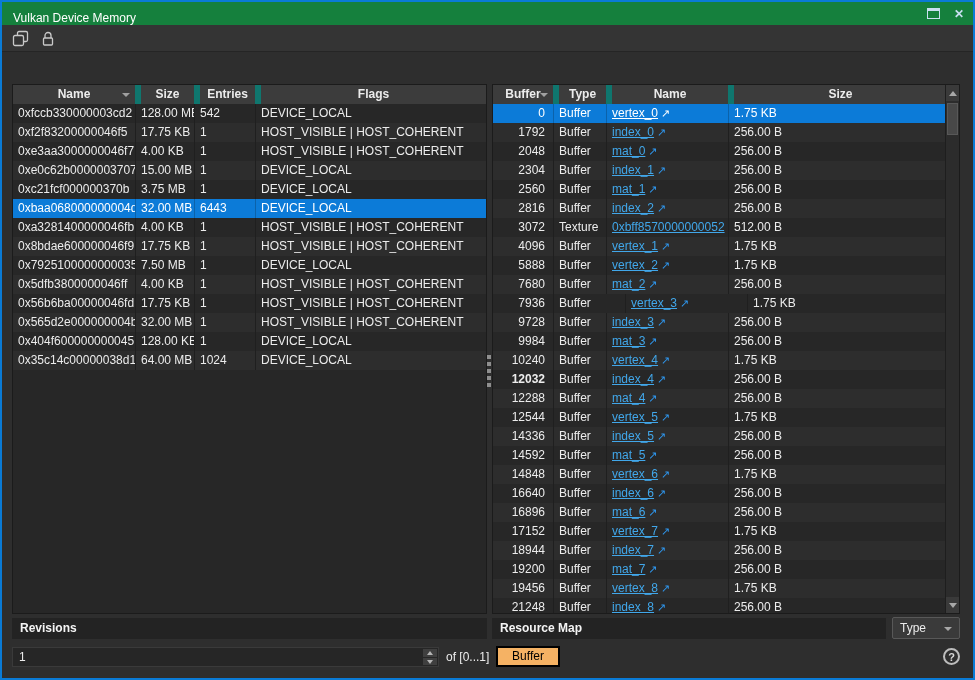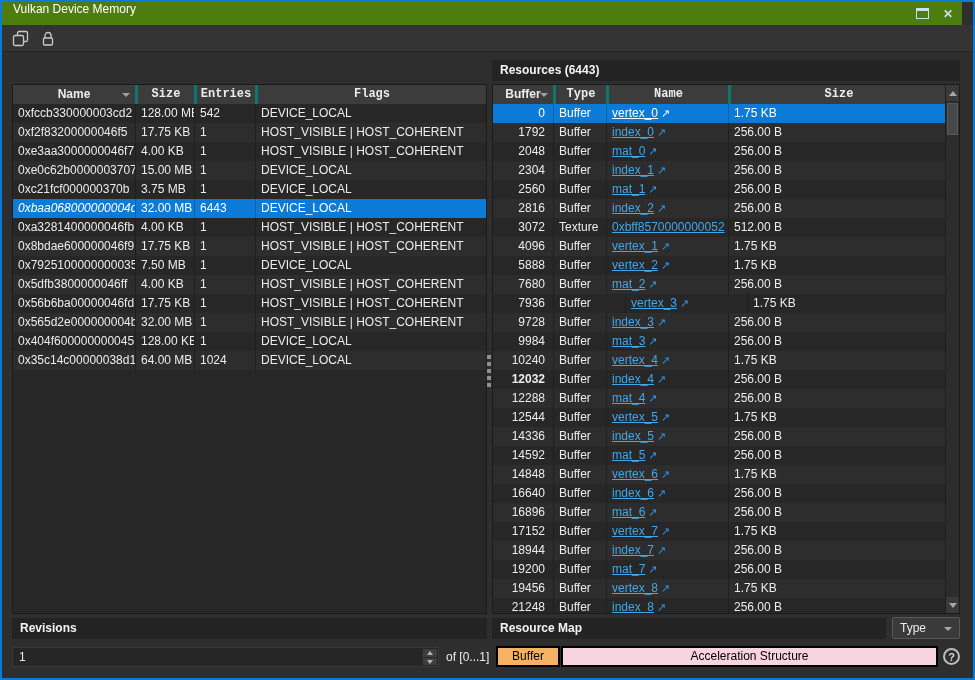--- a/index.html
+++ b/index.html
@@ -2,22 +2,22 @@
 <html><head>
 <meta charset="utf-8">
 <style>
   * { margin:0; padding:0; box-sizing:border-box; }
   html,body { width:975px; height:680px; background:#1a1a1a; overflow:hidden;
     font-family:"Liberation Sans", sans-serif; font-size:12px; color:#ececec; }
   #window { position:absolute; left:0; top:0; width:975px; height:680px;
     background:#2e2e2e; border:2px solid #0a7bd6; }
 
   
-  .titlebar { position:absolute; left:0; top:0; right:11px; height:23px; background:#4d7c0f;
-    display:flex; align-items:flex-start; padding-left:11px; }
+  .titlebar { position:absolute; left:0; top:0; right:0; height:23px; background:#15803d;
+    display:flex; align-items:flex-end; padding-left:11px; }
   .titlebar .title { color:#ffffff; }
   .tb-controls { position:absolute; right:9px; top:0; height:23px; display:flex; align-items:center; gap:14px; }
   .float-btn { width:13px; height:11px; border:1px solid #c9dff2; border-top:3px solid #c9dff2; }
   .close-btn { color:#c9dff2; font-size:12px; font-weight:bold; line-height:1; }
 
   
   .toolbar { position:absolute; left:0; top:23px; right:0; height:27px; background:#343434;
     border-bottom:1px solid #252525; display:flex; align-items:center; gap:10px; padding-left:9px; }
   .tool-icon { width:18px; height:18px; display:flex; align-items:center; justify-content:center; }
 
@@ -29,21 +29,21 @@
   #rev-header { left:10px; top:616px; width:475px; }
   #map-header { left:490px; top:616px; width:394px; }
 
   
   .table { position:absolute; background:#272727; border:1px solid #1b1b1b; display:flex; overflow:hidden; }
   #mp-table  { left:10px;  top:82px; width:475px; height:530px; }
   #res-table { left:490px; top:82px; width:468px; height:530px; }
   .tmain { flex:1; overflow:hidden; }
   .thead { display:flex; height:19px; background:#3c3c3c; font-weight:bold; }
   .th { position:relative; text-align:center; line-height:19px; overflow:hidden; flex-shrink:0; }
-  .th + .th { border-left:3px solid #0f766e;font-family:Liberation Mono, monospace; }
+  .th + .th { border-left:6px solid #0f766e; }
   .sortarrow { position:absolute; right:5px; top:8px; width:0; height:0;
     border-left:4px solid transparent; border-right:4px solid transparent; border-top:4px solid #a0a0a0; }
   .tr { display:flex; height:19px; background:#272727; }
   .tbody .tr:nth-child(even) { background:#2d2d2d; }
   .td { line-height:19px; padding:0 5px; overflow:hidden; white-space:nowrap; flex-shrink:0; }
   .td + .td { border-left:1px solid #1f1f1f; }
   .align-right { text-align:right; padding-right:8px; }
   .tr.selected, .tbody .tr.selected { background:#0c7bd8; color:#ffffff; }
   .tr.selected .td + .td { border-left-color:#0b62aa; }
   .reslink { color:#41a7ea; text-decoration:underline; cursor:pointer; }
@@ -154,21 +154,21 @@
             <div class="td" style="width: 61px;">1</div>
             <div class="td" style="width: 231px;">DEVICE_LOCAL</div>
           </div>
           <div class="tr">
             <div class="td" style="width: 122px;">0xc21fcf000000370b</div>
             <div class="td" style="width: 59px;">3.75 MB</div>
             <div class="td" style="width: 61px;">1</div>
             <div class="td" style="width: 231px;">DEVICE_LOCAL</div>
           </div>
           <div class="tr selected">
-            <div class="td" style="width: 122px; font-style: italic;">0xbaa068000000004d</div>
+            <div class="td" style="width: 122px;">0xbaa068000000004d</div>
             <div class="td" style="width: 59px;">32.00 MB</div>
             <div class="td" style="width: 61px;">6443</div>
             <div class="td" style="width: 231px;">DEVICE_LOCAL</div>
           </div>
           <div class="tr">
             <div class="td" style="width: 122px;">0xa3281400000046fb</div>
             <div class="td" style="width: 59px;">4.00 KB</div>
             <div class="td" style="width: 61px;">1</div>
             <div class="td" style="width: 231px;">HOST_VISIBLE | HOST_COHERENT</div>
           </div>
@@ -219,21 +219,20 @@
   </div>
 
   <div class="splitter-grip">
     <i></i>
       <i></i>
       <i></i>
       <i></i>
       <i></i>
   </div>
 
-  <div id="res-header" class="panel-header">Resources (6443)</div>
   <div id="res-table" class="table">
     <div class="tmain">
         <div class="thead">
           <div class="th" style="width: 60px;"><span>Buffer</span><span class="sortarrow"></span></div>
           <div class="th" style="width: 53px;"><span>Type</span></div>
           <div class="th" style="width: 122px;"><span>Name</span></div>
           <div class="th" style="width: 219px;"><span>Size</span></div>
         </div>
         <div class="tbody">
           <div class="tr selected">
@@ -419,17 +418,16 @@
   </div>
   <div class="range-label">of [0...1]</div>
 
   <div id="map-header" class="panel-header">Resource Map</div>
   <div class="dropdown">
     <span>Type</span>
     <div class="dd-arrow"></div>
   </div>
   <div class="legend">
     <div class="segment seg-buffer" style="background-color: rgb(245, 178, 100);">Buffer</div>
-    <div class="segment seg-accel" style="background-color: rgb(248, 211, 226);">Acceleration Structure</div>
   </div>
   <div class="help-icon">?</div>
 
 </div>
 
 </body></html>

